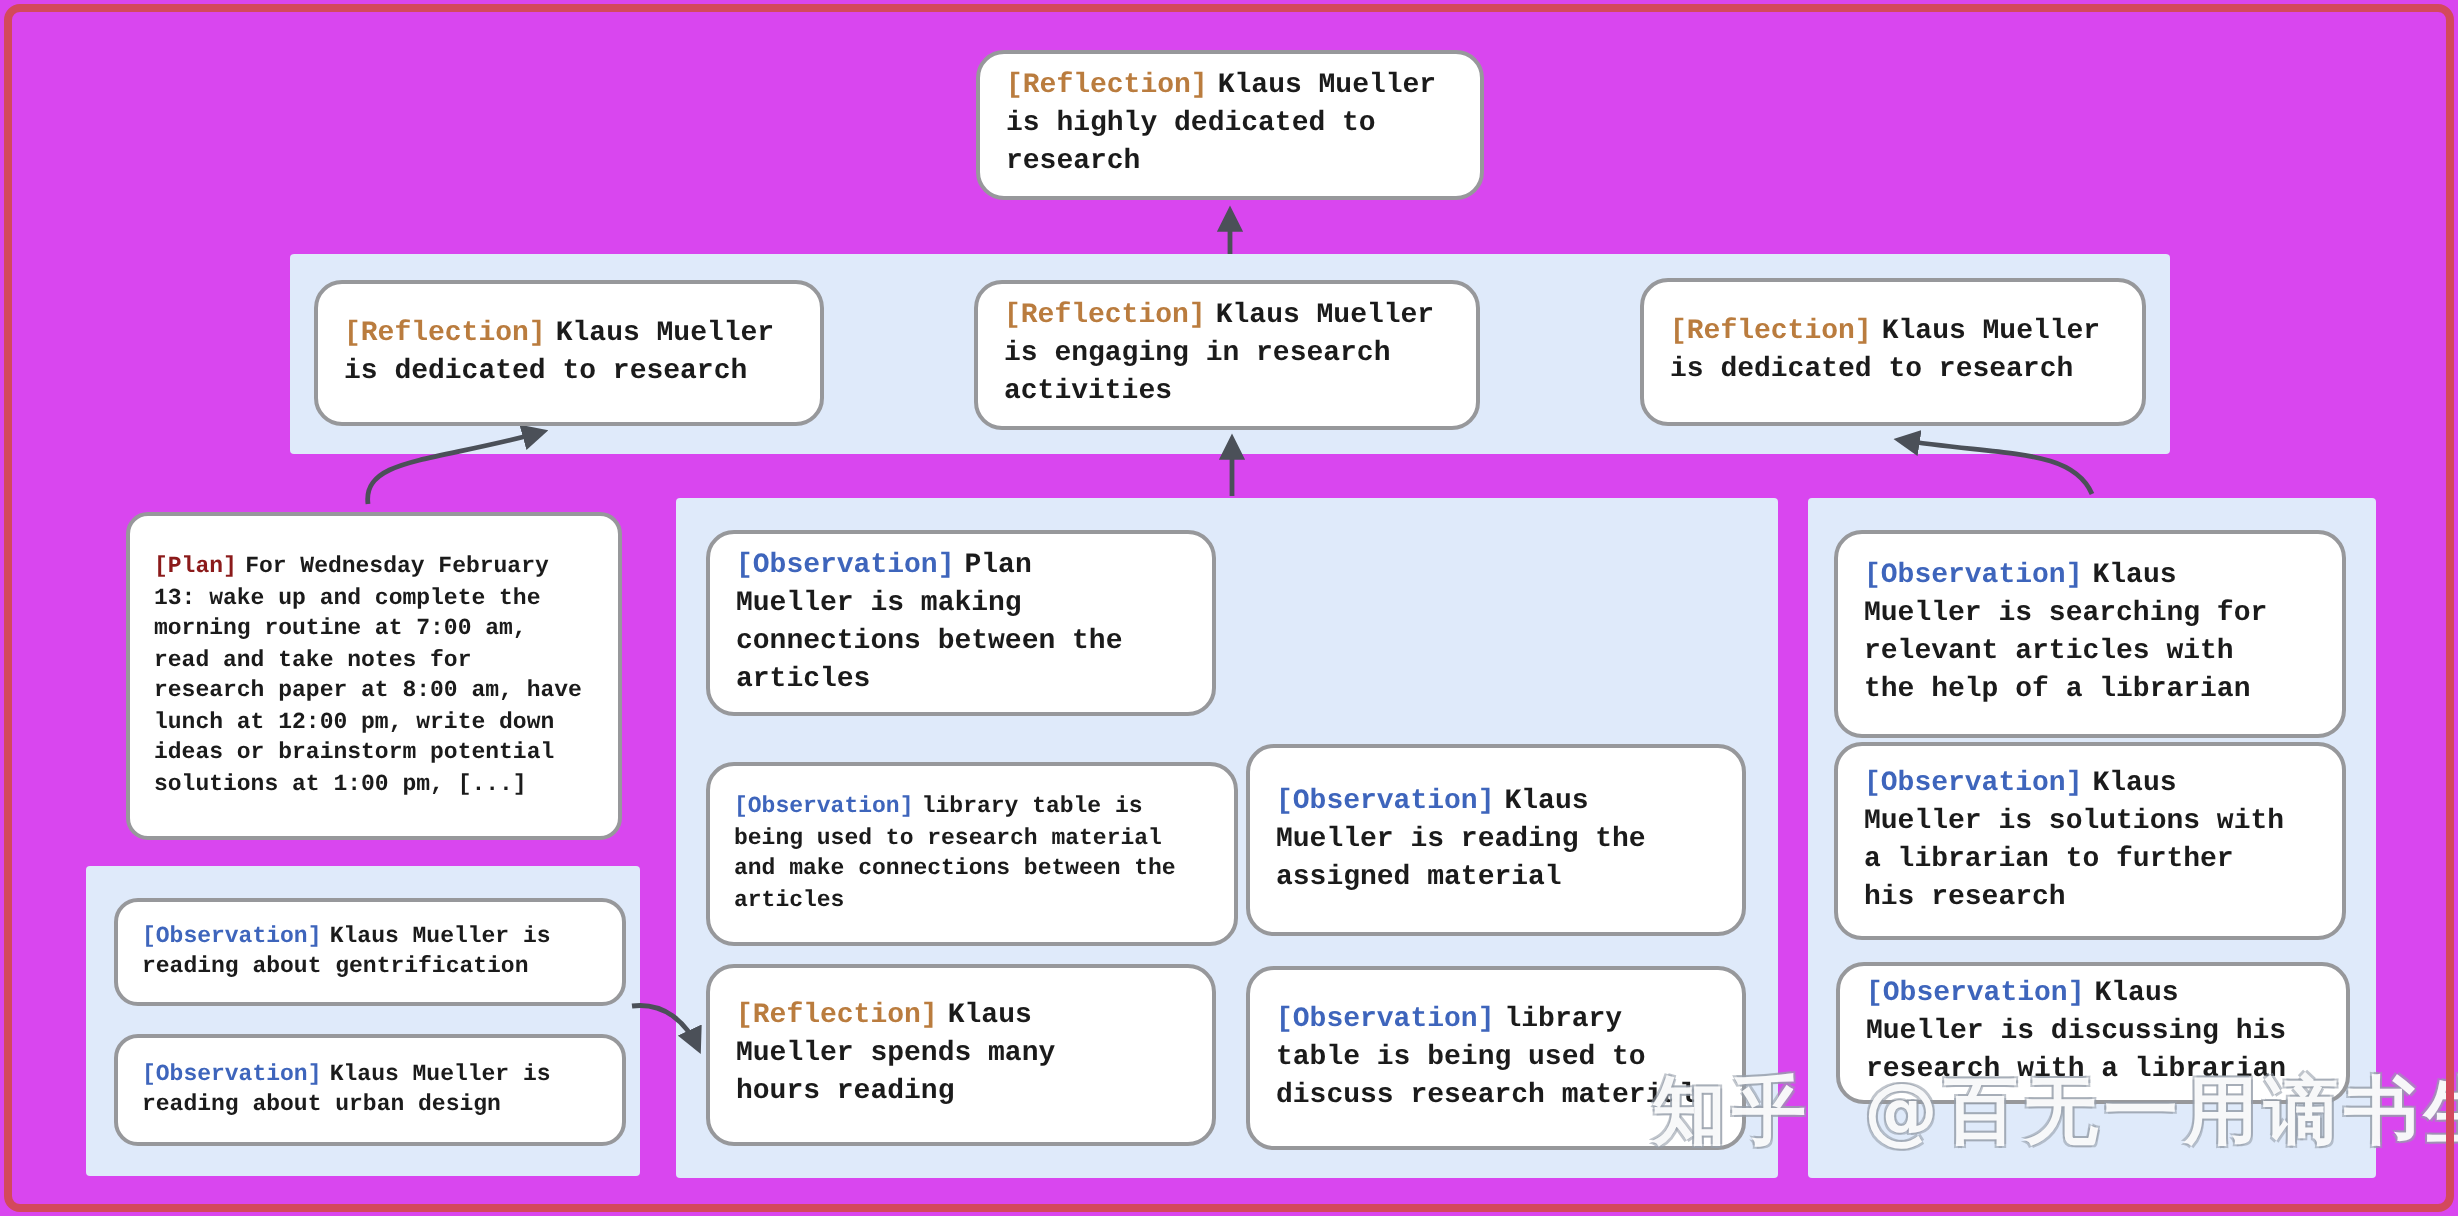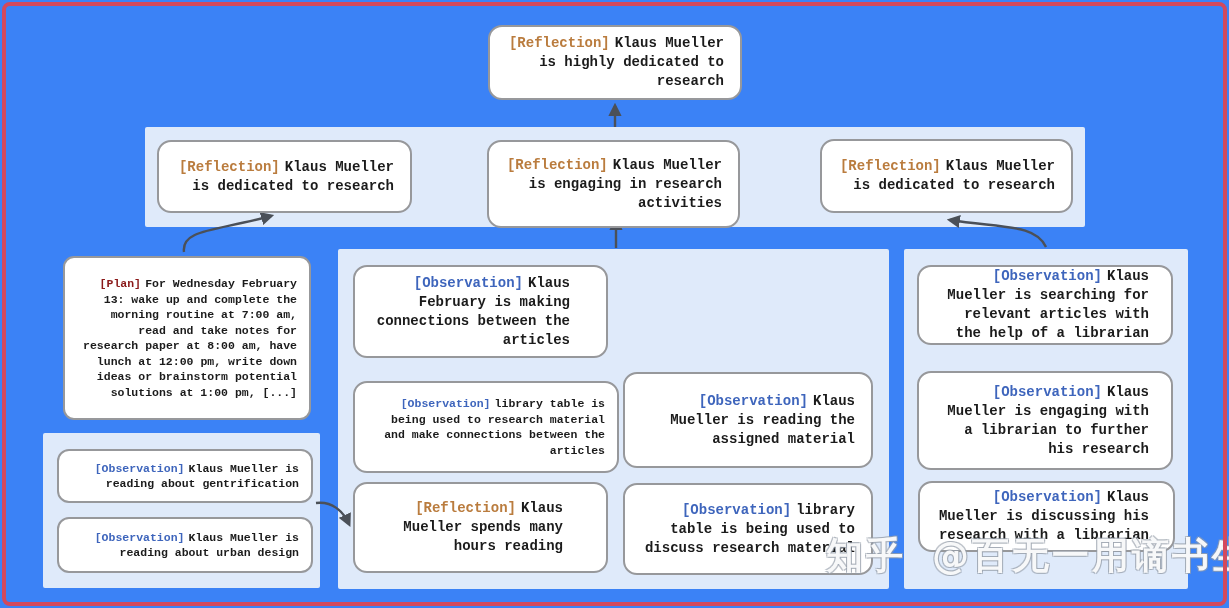--- a/index.html
+++ b/index.html
@@ -1,19 +1,18 @@
 <!DOCTYPE html>
 <html style="--frame-red: #d3495c; --band-blue: #dfeafa; --box-border: #97989b; --ink: #1b1b1b; --reflection-tag: #ba7c3e; --observation-tag: #3e65bc; --plan-tag: #8b1a1a; --arrow-gray: #4b5058;"><head>
 <meta charset="utf-8">
 <style>
   html,body{margin:0;padding:0;background:#ffffff;}
   .stage{
-    position:relative;width:1229px;height:608px;background:#3b82f6;overflow:hidden;
+    position:relative;width:1229px;height:608px;background:#d946ef;overflow:hidden;
     font-family:"Liberation Mono","DejaVu Sans Mono",monospace;
-    text-align:right;
   }
   .frame{
     position:absolute;inset:2px;border:4px solid var(--frame-red,#d3495c);
     border-radius:8px;pointer-events:none;z-index:50;
   }
   .band{
     position:absolute;background:var(--band-blue,#dfeafa);z-index:1;border-radius:2px;
   }
   .arrows{position:absolute;left:0;top:0;z-index:2;}
   .ar{stroke:var(--arrow-gray,#4b5058);stroke-width:2.4;fill:none;}
@@ -67,21 +66,21 @@
     <div class="inner">
       <span class="tag reflection">[Reflection]</span><span class="txt">Klaus Mueller is highly dedicated to research</span>
     </div>
   </div>
 
   <div class="node lg" style="left:157px;top:140px;width:255px;height:73px">
     <div class="inner">
       <span class="tag reflection">[Reflection]</span><span class="txt">Klaus Mueller is dedicated to research</span>
     </div>
   </div>
-  <div class="node lg" style="left:487px;top:140px;width:253px;height:88px">
+  <div class="node lg" style="left:487px;top:140px;width:253px;height:75px">
     <div class="inner">
       <span class="tag reflection">[Reflection]</span><span class="txt">Klaus Mueller is engaging in research activities</span>
     </div>
   </div>
   <div class="node lg" style="left:820px;top:139px;width:253px;height:74px">
     <div class="inner">
       <span class="tag reflection">[Reflection]</span><span class="txt">Klaus Mueller is dedicated to research</span>
     </div>
   </div>
 
@@ -97,21 +96,21 @@
     </div>
   </div>
   <div class="node sm" style="left:57px;top:449px;width:256px;height:54px;border-radius:12px">
     <div class="inner">
       <span class="tag observation">[Observation]</span><span class="txt">Klaus Mueller is reading about gentrification</span>
     </div>
   </div>
 
   <div class="node lg" style="left:353px;top:265px;width:255px;height:93px;padding-right:36px">
     <div class="inner">
-      <span class="tag observation">[Observation]</span><span class="txt">Klaus February is making connections between the articles</span>
+      <span class="tag observation">[Observation]</span><span class="txt">Plan Mueller is making connections between the articles</span>
     </div>
   </div>
   <div class="node sm" style="left:353px;top:381px;width:266px;height:92px">
     <div class="inner">
       <span class="tag observation">[Observation]</span><span class="txt">library table is being used to research material and make connections between the articles</span>
     </div>
   </div>
   <div class="node lg" style="left:353px;top:482px;width:255px;height:91px;padding-right:43px">
     <div class="inner">
       <span class="tag reflection">[Reflection]</span><span class="txt">Klaus Mueller spends many hours reading</span>
@@ -122,28 +121,28 @@
     <div class="inner">
       <span class="tag observation">[Observation]</span><span class="txt">Klaus Mueller is reading the assigned material</span>
     </div>
   </div>
   <div class="node lg" style="left:623px;top:483px;width:250px;height:92px">
     <div class="inner">
       <span class="tag observation">[Observation]</span><span class="txt">library table is being used to discuss research material</span>
     </div>
   </div>
 
-  <div class="node lg" style="left:917px;top:265px;width:256px;height:80px;padding-right:22px">
+  <div class="node lg" style="left:917px;top:265px;width:256px;height:104px;padding-right:22px">
     <div class="inner">
       <span class="tag observation">[Observation]</span><span class="txt">Klaus Mueller is searching for relevant articles with the help of a librarian</span>
     </div>
   </div>
   <div class="node lg" style="left:917px;top:371px;width:256px;height:99px;padding-right:22px">
     <div class="inner">
-      <span class="tag observation">[Observation]</span><span class="txt">Klaus Mueller is engaging with a librarian to further his research</span>
+      <span class="tag observation">[Observation]</span><span class="txt">Klaus Mueller is solutions with a librarian to further his research</span>
     </div>
   </div>
   <div class="node lg" style="left:918px;top:481px;width:257px;height:71px;padding-right:24px">
     <div class="inner">
       <span class="tag observation">[Observation]</span><span class="txt">Klaus Mueller is discussing his research with a librarian</span>
     </div>
   </div>
 
   <div class="watermark">
     <span>知乎</span>

